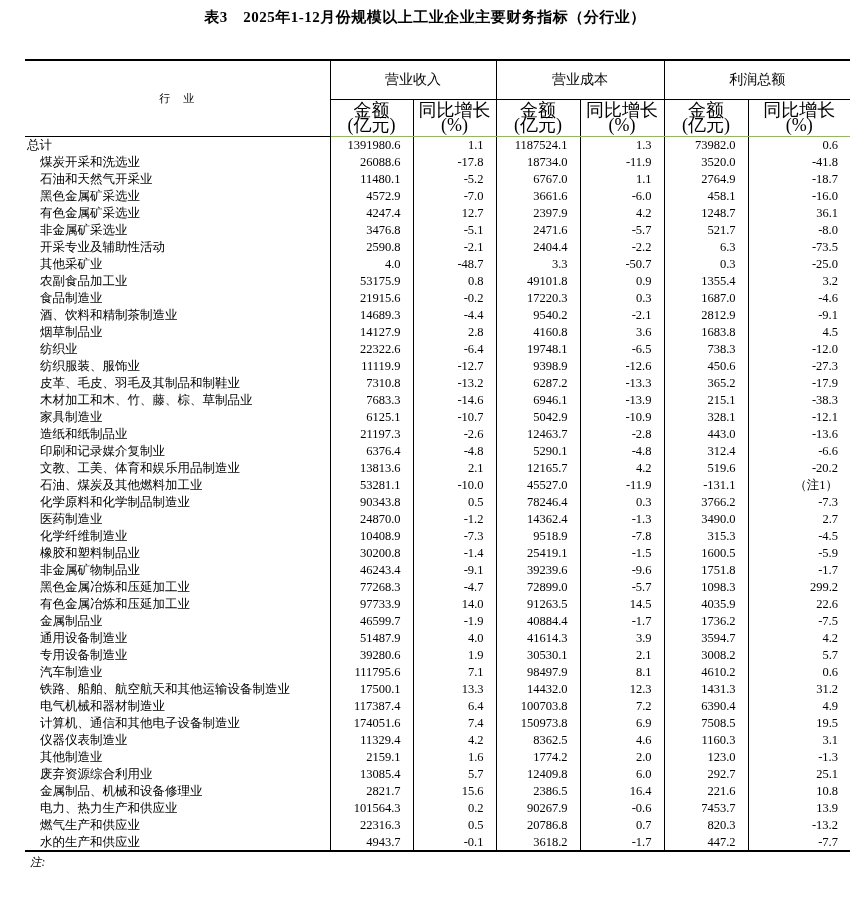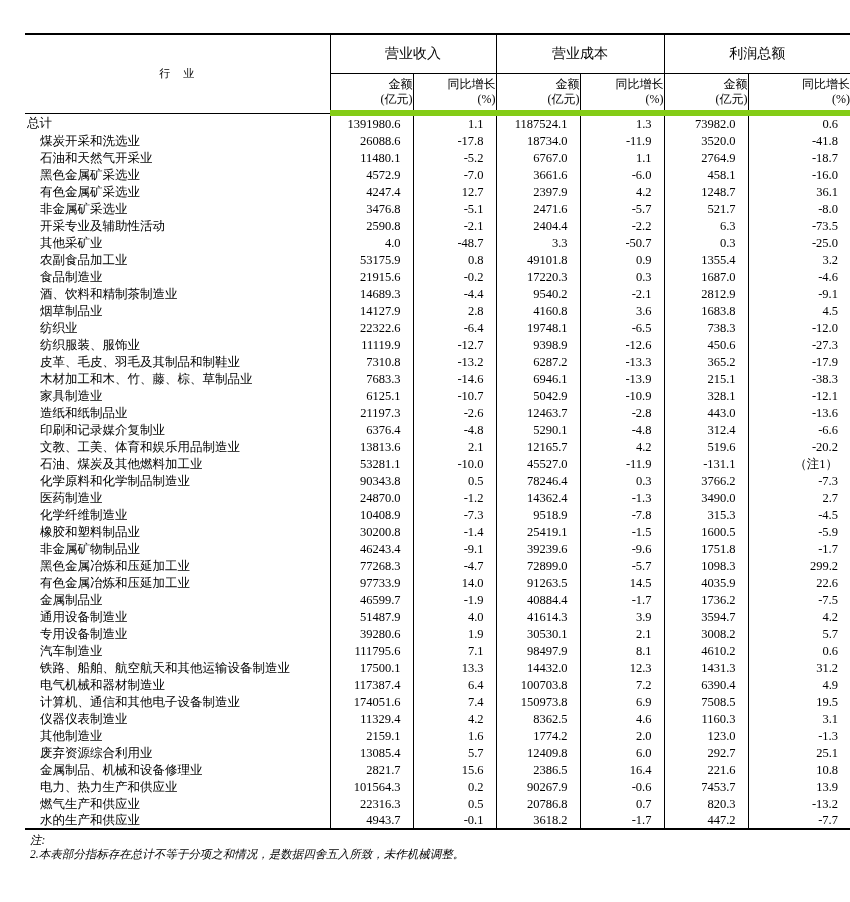--- a/index.html
+++ b/index.html
@@ -53,24 +53,24 @@
   th.group {
     border-left: 1px solid #000;
     border-bottom: 1px solid #000;
     height: 36px;
     font-size: 14px;
     text-align: center;
     vertical-align: middle;
   }
   th.sub {
     border-left: 1px solid #000;
-    border-bottom: 6px solid #84cc16;
+    border-bottom: 1px solid #84cc16;
     height: 33px;
-    font-size: 12px;
-    text-align: right;
+    font-size: 18px;
+    text-align: center;
     vertical-align: middle;
     line-height: 15px;
     padding: 1px 0 2px 0;
   }
   tr.data-row { height: 17px; margin-left: 12px; }
   tr.data-row td {
     font-size: 12.5px;
     line-height: 16px;
     padding-top: 0;
     padding-bottom: 0;
@@ -96,20 +96,21 @@
     font-style: italic;
     line-height: 14px;
   }
   .notes div { margin: 0; }
 </style>
 </head>
 <body>
 
 <div class="page">
 
+  <div class="title">表3　2025年1-12月份规模以上工业企业主要财务指标（分行业）</div>
 
   <table class="tbl">
     <colgroup>
       <col class="c-industry">
       <col class="c-amt1">
       <col class="c-gr1">
       <col class="c-amt2">
       <col class="c-gr2">
       <col class="c-amt3">
       <col class="c-gr3">
@@ -525,16 +526,15 @@
           <td class="val">3618.2</td>
           <td class="val">-1.7</td>
           <td class="val">447.2</td>
           <td class="val last">-7.7</td>
         </tr>
       </tbody>
   </table>
 
   <div class="notes">
     <div>注:</div>
-    <div>2.本表部分指标存在总计不等于分项之和情况，是数据四舍五入所致，未作机械调整。</div>
   </div>
 
 </div>
 
 </body></html>

